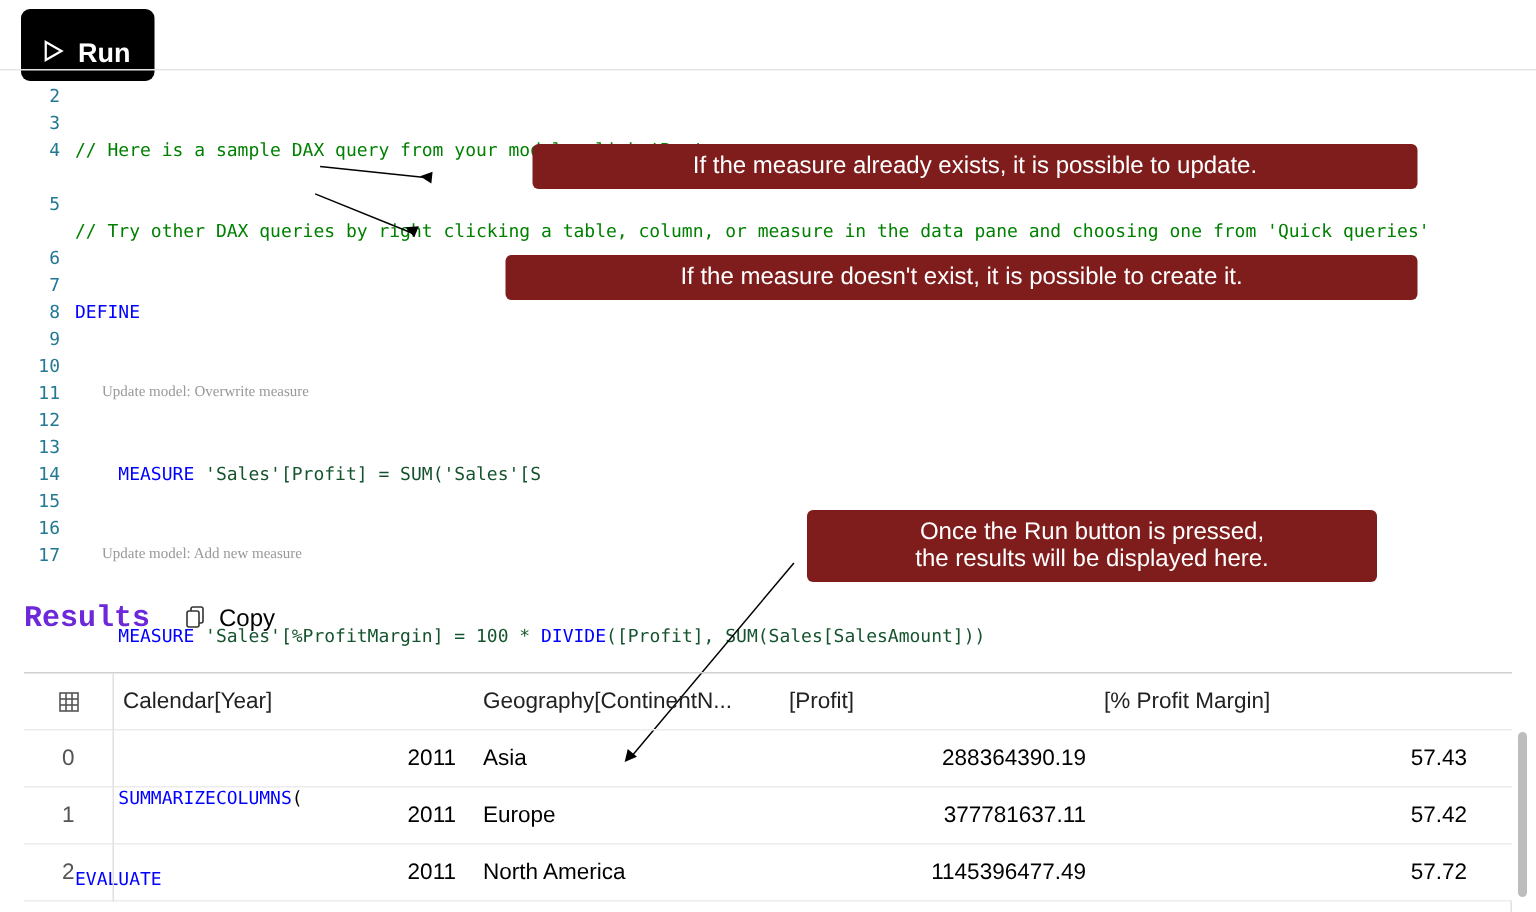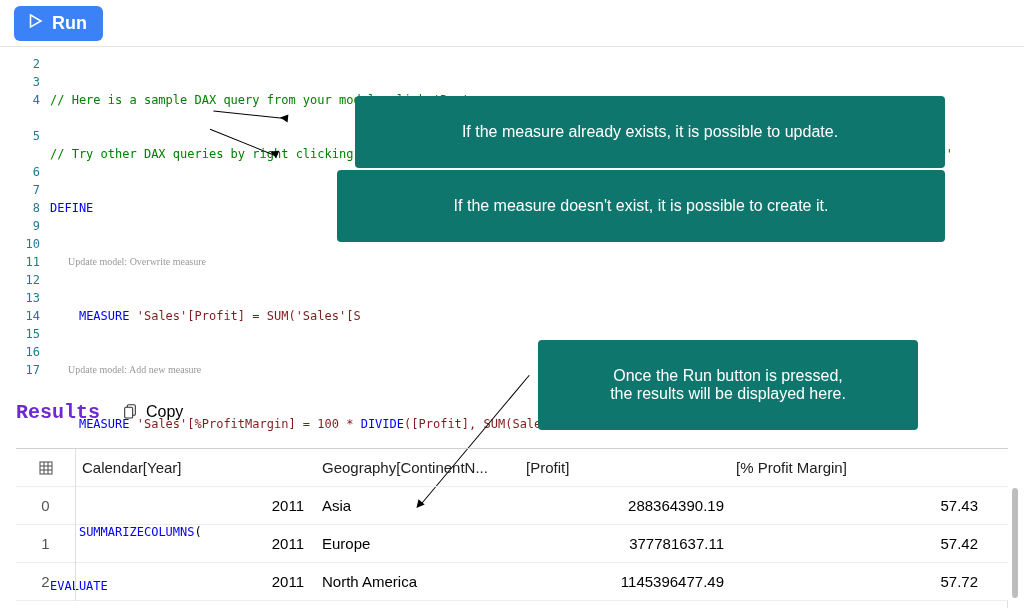--- a/index.html
+++ b/index.html
@@ -8,29 +8,29 @@
     background: #ffffff;
     width: 1024px;
     height: 608px;
     position: relative;
     overflow: hidden;
   }
   .run-btn {
     position: absolute;
     top: 6px;
     left: 14px;
-    background: #3b82f6;
+    background: #000000;
     color: #fff;
     border: none;
     border-radius: 6px;
-    padding: 6px 16px 6px 12px;
+    padding: 19px 16px 6px 12px;
     font-size: 18px;
     font-weight: 600;
     display: flex;
-    align-items: center;
+    align-items: flex-start;
     gap: 8px;
     cursor: pointer;
   }
   .run-btn svg { width: 18px; height: 18px; }
   .editor {
     position: absolute;
     top: 46px;
     left: 0;
     right: 0;
     height: 320px;
@@ -60,28 +60,28 @@
     color: #999;
     font-size: 10px;
     font-family: Liberation Serif, serif;
     padding-left: 18px;
     height: 18px;
     line-height: 18px;
   }
   .tok-comment { color: #008000; }
   .tok-kw { color: #0000ff; }
   .tok-func { color: #0000ff; }
-  .tok-id { color: #7f1d1d; }
+  .tok-id { color: #14532d; }
   .tok-brace { color: #000; }
   
   .callout {
     position: absolute;
-    background: #0f766e;
+    background: #7f1d1d;
     color: #fff;
-    padding: 27px 18px;
+    padding: 6px 18px;
     font-size: 16px;
     border-radius: 4px;
     text-align: center;
   }
   
   .arrow-line {
     position: absolute;
     background: #000;
     height: 1px;
     transform-origin: left center;

